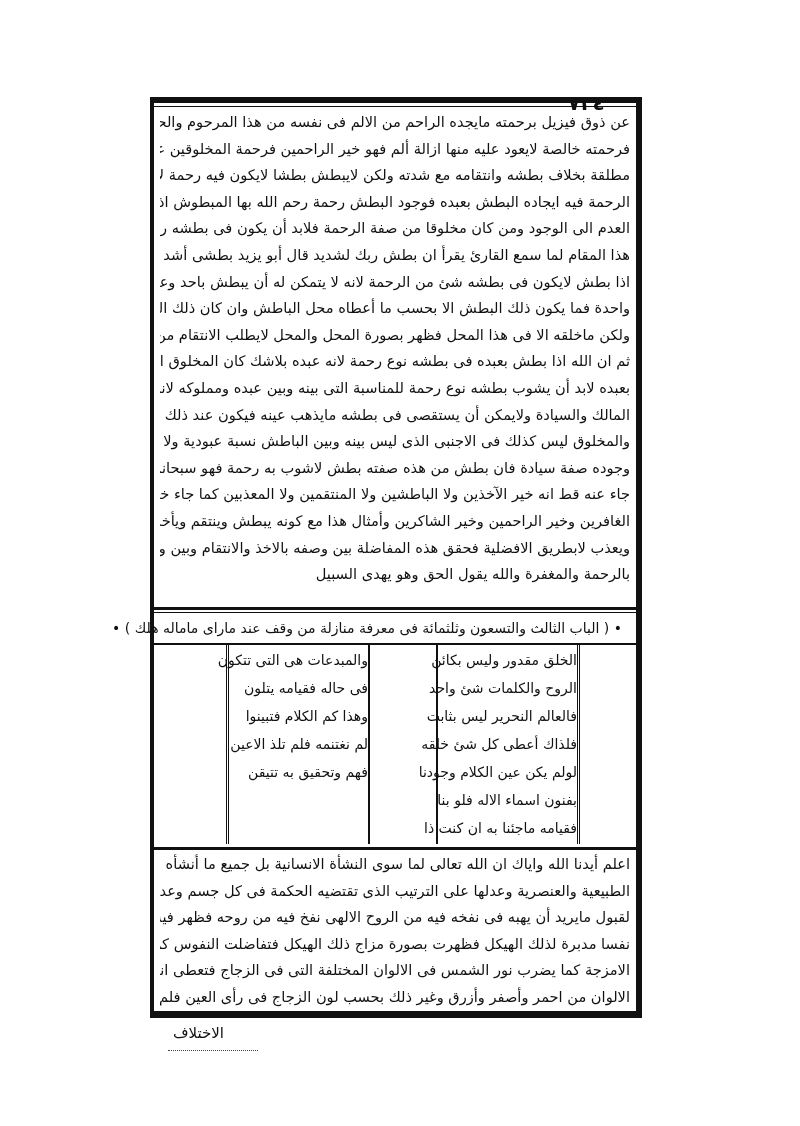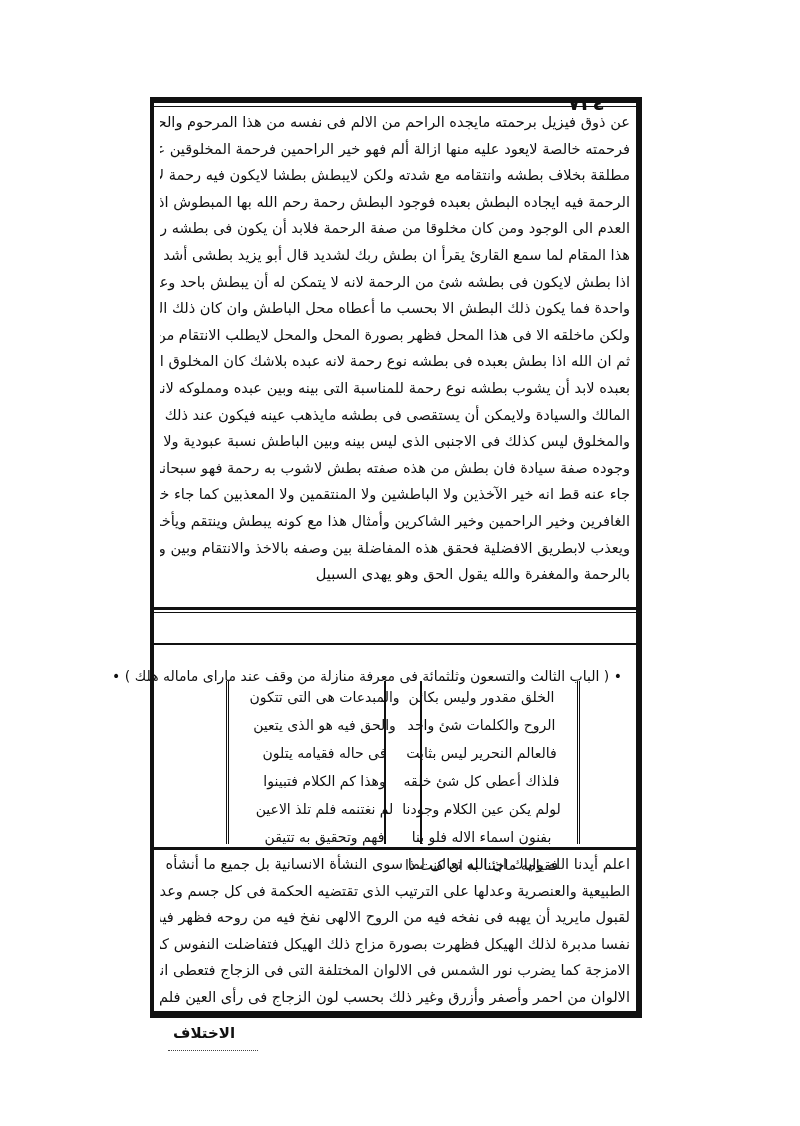--- a/index.html
+++ b/index.html
@@ -9,31 +9,31 @@
            border-left:4px solid #111; border-right:6px solid #111;
            border-top:6px solid #111; border-bottom:7px solid #111; box-sizing:border-box; }
   .frame-inner-top { position:absolute; left:0; right:0; top:3px; border-top:1px solid #111; }
   .text-block { position:absolute; left:6px; right:6px; direction:rtl; text-align:justify; text-align-last:justify;
                 font-size:14.6px; line-height:26.6px; font-family:"DejaVu Sans", sans-serif; }
   .text-block .line { display:block; white-space:nowrap; overflow:hidden; text-align:justify; text-align-last:justify; }
   .text-block .line.last { text-align-last:right; }
   .para-1 { top:6px; }
   .chapter-rule { position:absolute; left:0; right:0; top:504px; border-top:3px solid #111; }
   .chapter-rule2 { position:absolute; left:0; right:0; top:509px; border-top:1px solid #111; }
-  .chapter-heading { position:absolute; left:14px; right:14px; top:512px; direction:rtl; text-align:center; font-size:14px; line-height:26px; white-space:nowrap;margin-top:48px; }
+  .chapter-heading { position:absolute; left:14px; right:14px; top:512px; direction:rtl; text-align:center; font-size:14px; line-height:26px; white-space:nowrap; }
   .chapter-rule3 { position:absolute; left:0; right:0; top:540px; border-top:2px solid #111; }
   .poem { position:absolute; left:72px; width:370px; top:541px; height:200px; }
-  .poem-col { position:absolute; top:0; bottom:0; width:196px; direction:rtl; text-align:center;
-              font-size:14px; line-height:28px; border-left:2px solid #111; border-right:2px solid #111; box-sizing:border-box; padding-top:2px;margin-top:37px; }
+  .poem-col { position:absolute; top:0; bottom:0; width:144px; direction:rtl; 
+              font-size:14px; line-height:28px; border-left:2px solid #111; border-right:2px solid #111; box-sizing:border-box; padding-top:2px; }
   .poem-col.right { right:16px; border-right:3px double #111; }
   .poem-col.left { left:0; border-left:3px double #111; }
   .poem-col span { display:block; white-space:nowrap; }
   .poem-rule { position:absolute; left:0; right:0; top:744px; border-top:3px solid #111; }
   .para-2 { top:748px; }
-  .catchword { position:absolute; left:173px; top:1024px; font-size:15px; font-weight:bold; direction:rtl; }
+  .catchword { position:absolute; left:173px; top:1024px; font-size:15px; font-weight:normal; direction:rtl; }
   .catch-marks { position:absolute; left:168px; top:1050px; width:90px; border-top:1px dotted #444; }
 </style>
 </head>
 <body>
 
 <div class="page-number">٧٣٤</div>
 
 <div class="frame">
   <div class="frame-inner-top"></div>
 
@@ -68,21 +68,20 @@
       <span>الخلق مقدور وليس بكائن</span>
       <span>الروح والكلمات شئ واحد</span>
       <span>فالعالم النحرير ليس بثابت</span>
       <span>فلذاك أعطى كل شئ خلقه</span>
       <span>لولم يكن عين الكلام وجودنا</span>
       <span>بفنون اسماء الاله فلو بنا</span>
       <span>فقيامه ماجئنا به ان كنت ذا</span>
     </div>
     <div class="poem-col left">
       <span>والمبدعات هى التى تتكون</span>
-      <span>والحق فيه هو الذى يتعين</span>
       <span>فى حاله فقيامه يتلون</span>
       <span>وهذا كم الكلام فتبينوا</span>
       <span>لم نغتنمه فلم تلذ الاعين</span>
       <span>فهم وتحقيق به تتيقن</span>
     </div>
   </div>
 
   <div class="poem-rule"></div>
 
   <div class="text-block para-2">

